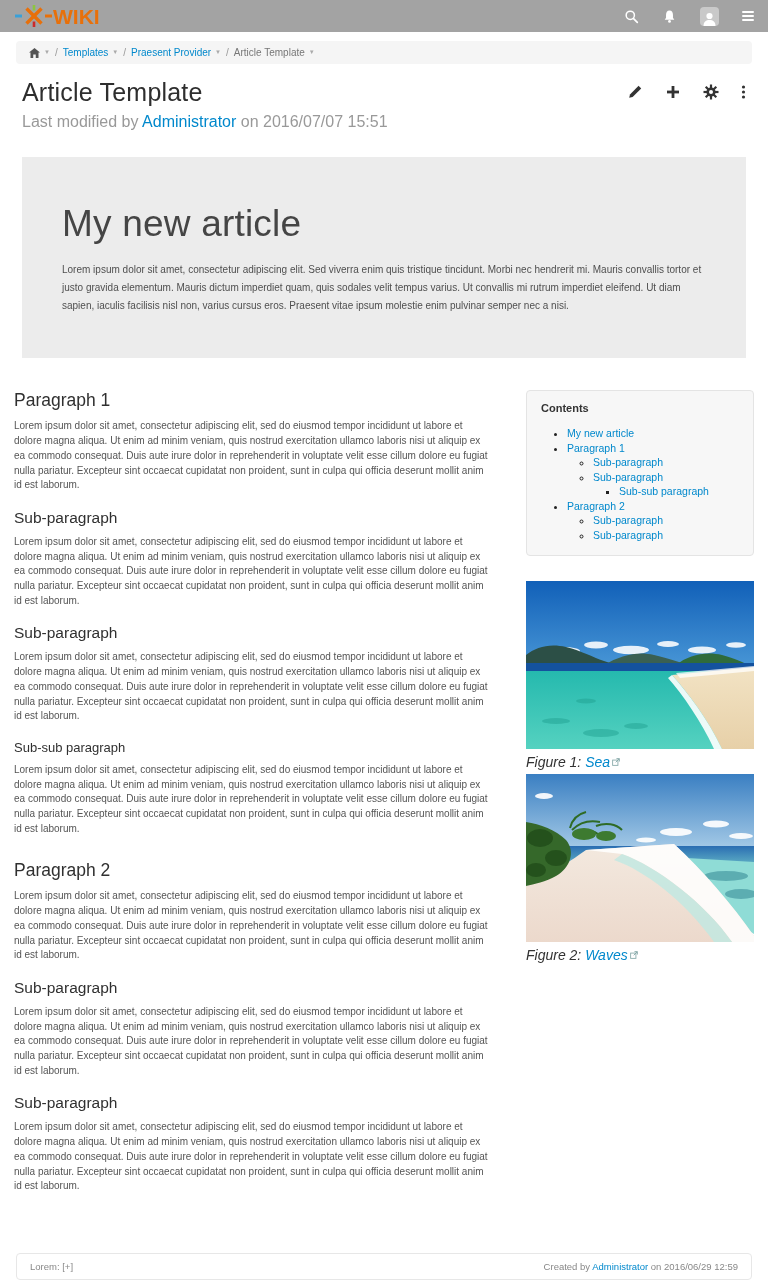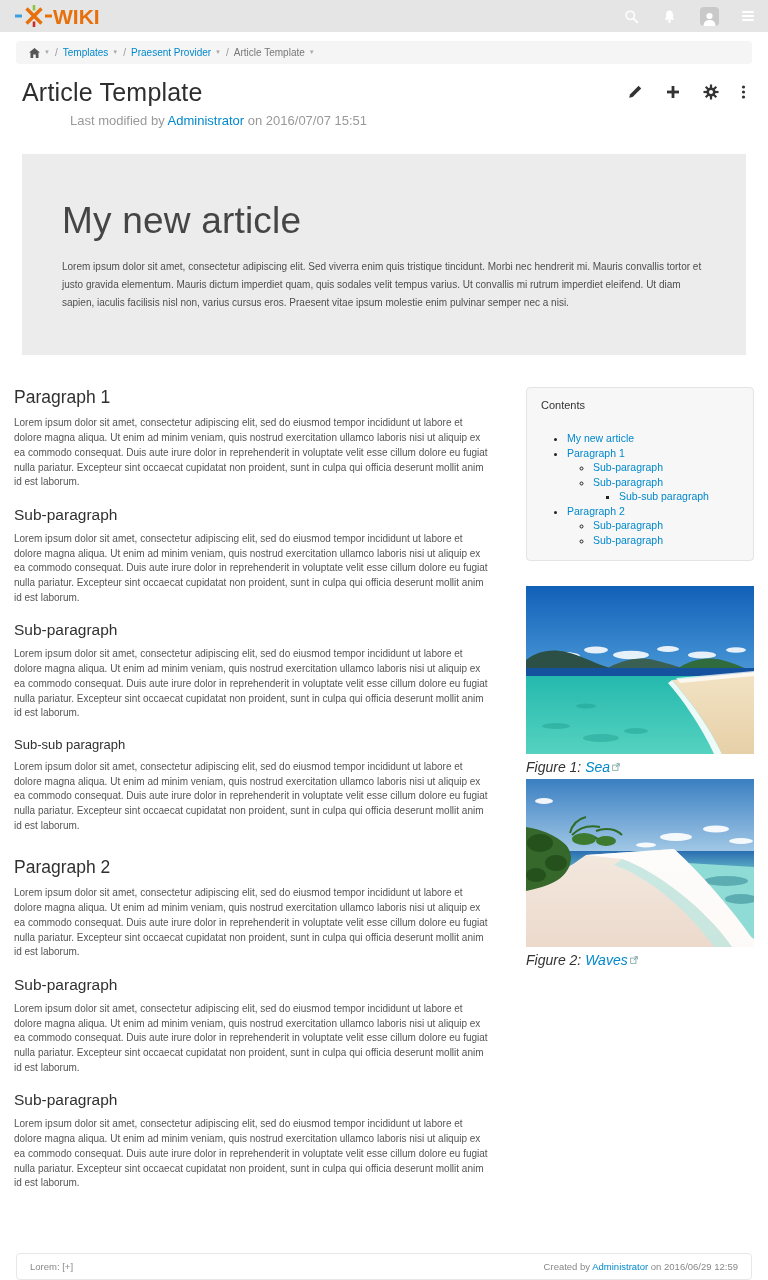--- a/index.html
+++ b/index.html
@@ -1,38 +1,38 @@
 <!DOCTYPE html>
 <html><head>
 <meta charset="utf-8">
 <style>
   * { margin:0; padding:0; box-sizing:border-box; }
   html,body { width:768px; background:#fff; font-family:"Liberation Sans","DejaVu Sans",sans-serif; color:#333; }
   body { min-height:1280px; display:flex; flex-direction:column; }
 
   
-  .navbar { background:#e5e5e5; height:17px; display:flex; align-items:center; padding:16px 14px; }
+  .navbar { background:#a3a3a3; height:17px; display:flex; align-items:center; padding:16px 14px; }
   .logo { display:flex; align-items:center; height:24px; }
   .nav-right { margin-left:auto; display:flex; align-items:center; gap:23px; }
   .nav-icon-btn { background:none; border:none; cursor:pointer; display:flex; align-items:center; padding:0; }
   .avatar-box { width:19px; height:19px; border-radius:4px; background:#c9c9c9; display:flex; align-items:flex-end; justify-content:center; overflow:hidden; }
   .hamburger { display:flex; flex-direction:column; gap:2.5px; }
   .hamburger span { display:block; width:12px; height:1.8px; background:#fff; border-radius:1px; }
 
   
   .breadcrumb { margin:9px 16px 0 16px; background:#f5f5f5; border-radius:4px; padding:6px 13px; font-size:10px; color:#777; display:flex; align-items:center; gap:4px; }
   .breadcrumb a { color:#0088CC; text-decoration:none; }
   .crumb-sep { color:#9a9a9a; padding:0 1px; }
   .caret { font-size:6px; color:#aaa; position:relative; top:-1px; }
   .crumb-current { color:#777; }
 
   
   .page-header { padding:14px 22px 0 22px; display:flex; align-items:flex-start; }
   .page-header h1 { font-size:25px; font-weight:400; color:#2e2e2e; letter-spacing:.2px; }
-  .doc-meta { font-size:13px; color:#999; margin-top:6px;margin-left:48px; }
+  .doc-meta { font-size:16px; color:#999; margin-top:6px; }
   .doc-meta a { color:#0088CC; text-decoration:none; }
   .header-actions { margin-left:auto; display:flex; align-items:center; gap:22px; padding-top:6px; }
   .action-btn { background:none; border:none; cursor:pointer; display:flex; padding:0; }
 
   
   .hero { margin:26px 22px 30px 22px; background:#ececec; padding:46px 40px 44px 40px; }
   .hero h2 { font-size:37px; font-weight:400; color:#454545; margin-bottom:16px; letter-spacing:.2px; }
   .hero p { font-size:10px; line-height:1.78; color:#4f4f4f; }
 
   
@@ -42,21 +42,21 @@
 
   
   .main-col h2.sec { font-size:17.5px; font-weight:400; color:#303030; margin:24px 0 8px 0; }
   .main-col h3.sec { font-size:15.5px; font-weight:400; color:#303030; margin:16px 0 8px 0; }
   .main-col h4.sec { font-size:13px;  font-weight:500; color:#303030; margin:16px 0 8px 0; }
   .main-col h2.sec:first-child { margin-top:2px; }
   .main-col p.sec-body { font-size:10px; line-height:14.7px; color:#555; margin-bottom:10px; }
 
   
   .toc-panel { background:#f7f7f7; border:1px solid #e4e4e4; border-radius:4px; padding:11px 14px 13px 14px; margin-top:2px; }
-  .toc-title { font-size:11px; font-weight:400; color:#333; margin-bottom:20px; }
+  .toc-title { font-size:11px; font-weight:700; color:#333; margin-bottom:12px; }
   .toc-list { list-style:none; }
   .toc-list li { font-size:10.5px; line-height:14.5px; color:#222; display:list-item; }
   .toc-list li.d1 { list-style-type:disc;   margin-left:26px; }
   .toc-list li.d2 { list-style-type:circle; margin-left:52px; }
   .toc-list li.d3 { list-style-type:square; margin-left:78px; }
   .toc-list a { color:#0088CC; text-decoration:none; }
 
   
   .figure { margin-top:25px; }
   .figure + .figure { margin-top:4px; }

